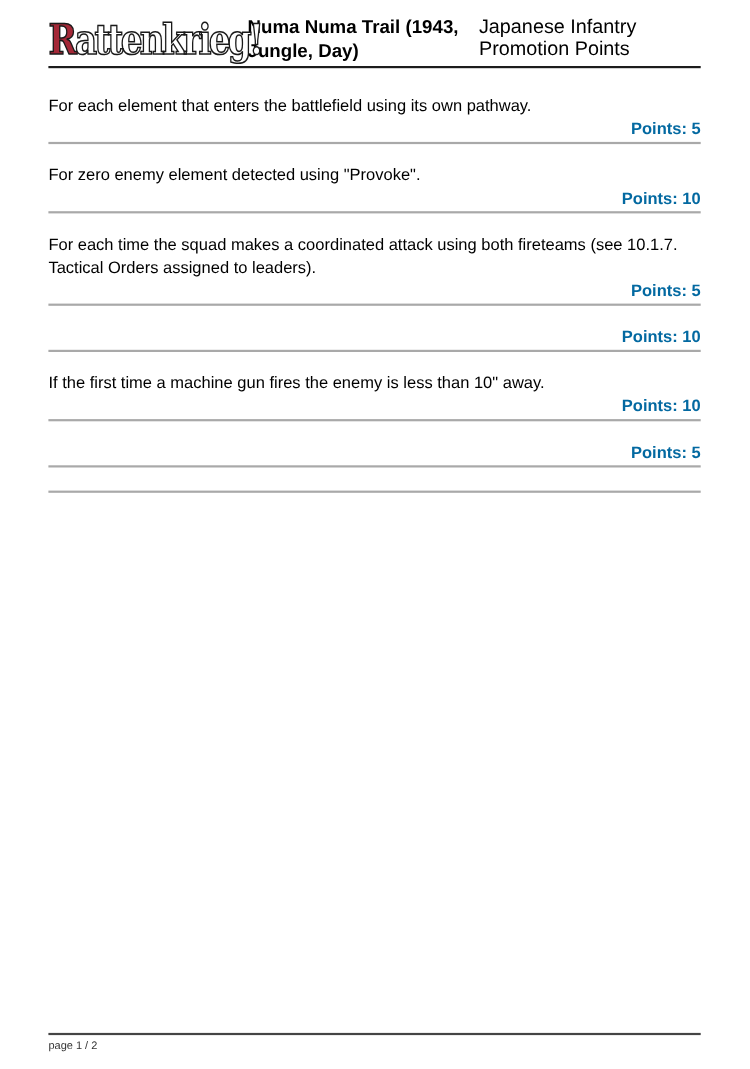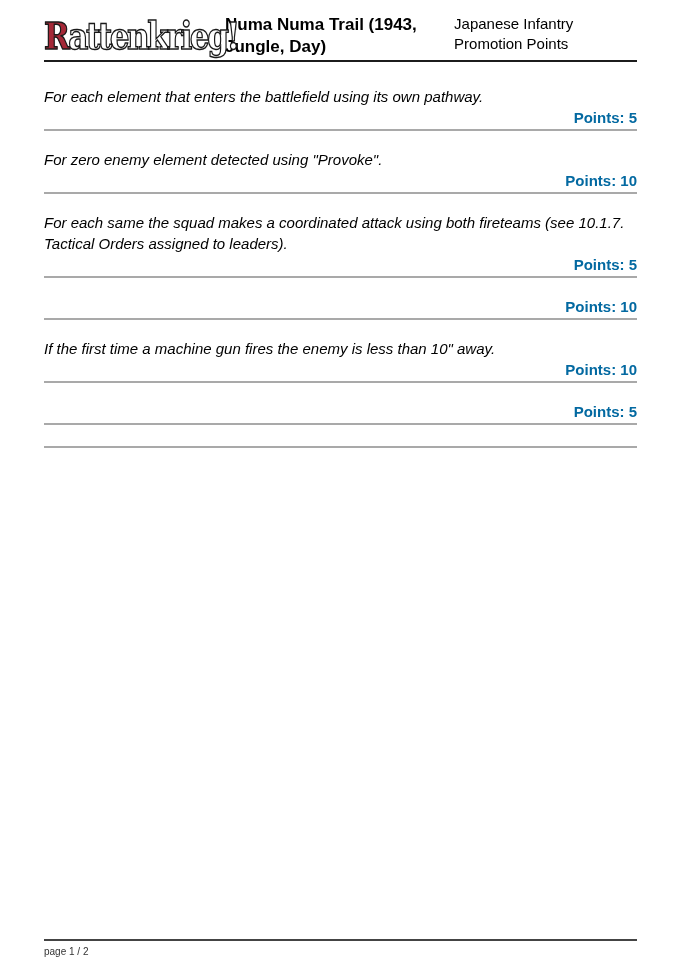--- a/index.html
+++ b/index.html
@@ -49,29 +49,28 @@
   }
   .logo .initial { color: var(--logo-red); }
   .titles { display: flex; justify-content: center; }
   .title {
     font-size: 17px;
     font-weight: bold;
     line-height: 22px;
     color: #000;
   }
   .subtitle {
-    font-size: 15px;
+    font-size: 18px;
     line-height: 20px;
     color: #000;
   }
   
   .rules { margin-top: 6px; }
   .rule { padding-top: 18px; }
   .rule-text {
-    font-style: italic;
     font-size: 15px;
     line-height: 21px;
     color: #000;
   }
   .rule-points {
     font-weight: bold;
     font-size: 15px;
     line-height: 17px;
     margin-top: 2px;
     text-align: right;
@@ -118,21 +117,21 @@
       <div class="rule-sep"></div>
     </div>
 
     <div class="rule">
       <div class="rule-text">For zero enemy element detected using "Provoke".</div>
       <div class="rule-points">Points: 10</div>
       <div class="rule-sep"></div>
     </div>
 
     <div class="rule">
-      <div class="rule-text">For each same the squad makes a coordinated attack using both fireteams (see 10.1.7. Tactical Orders assigned to leaders).</div>
+      <div class="rule-text">For each time the squad makes a coordinated attack using both fireteams (see 10.1.7. Tactical Orders assigned to leaders).</div>
       <div class="rule-points">Points: 5</div>
       <div class="rule-sep"></div>
     </div>
 
     <div class="rule">
       <div class="rule-points">Points: 10</div>
       <div class="rule-sep"></div>
     </div>
 
     <div class="rule">

